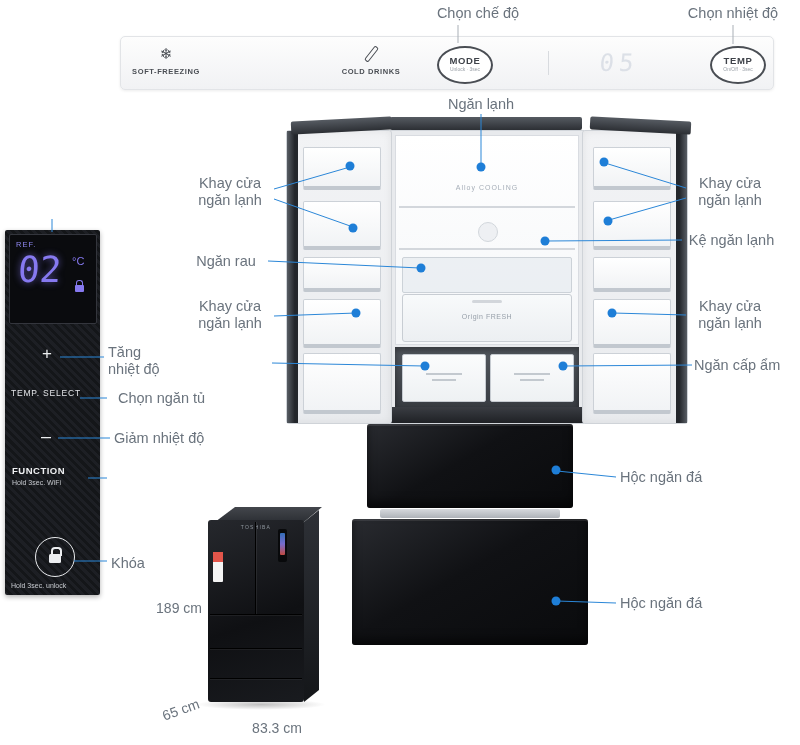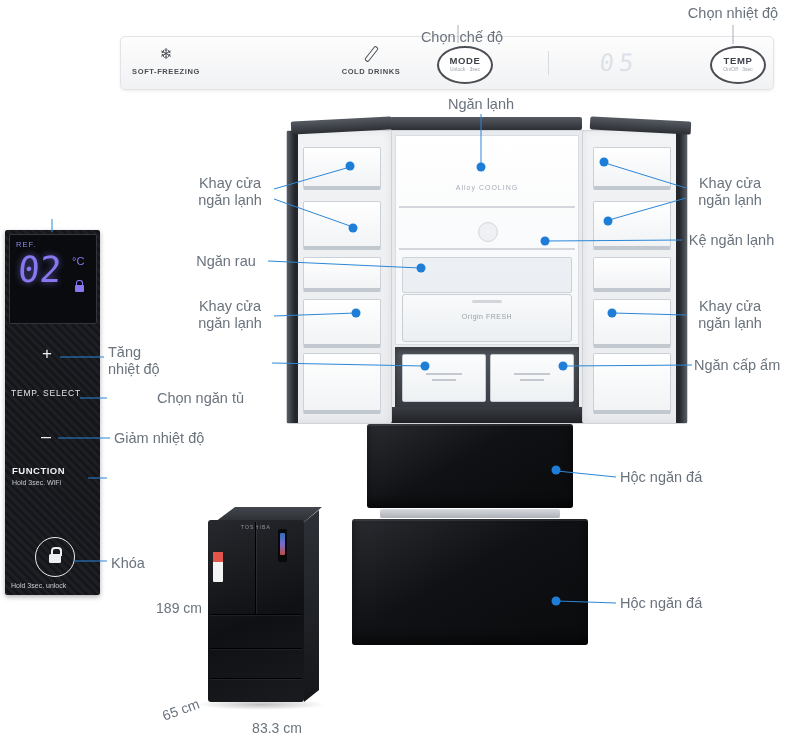--- a/index.html
+++ b/index.html
@@ -108,21 +108,21 @@
   .mini-shadow{position:absolute;left:196px;top:699px;width:130px;height:11px;border-radius:50%;
      background:radial-gradient(ellipse at center,rgba(0,0,0,0.25),rgba(0,0,0,0) 70%);z-index:1;}
 
   svg.overlay{position:absolute;left:0;top:0;z-index:6;pointer-events:none;}
 </style>
 </head>
 <body>
 
 <div class="canvas">
 
-  <div class="callout" style="left:412px;top:5px;width:100px;margin-top:24px;">Chọn chế độ</div>
+  <div class="callout" style="left:428px;top:5px;width:100px;">Chọn chế độ</div>
   <div class="callout" style="left:678px;top:5px;width:110px;">Chọn nhiệt độ</div>
 
   <div class="control-bar">
     <div class="cb-group" style="left:-10px;">
       <span class="cb-icon">❄</span>
       <span class="cb-label">SOFT-FREEZING</span>
     </div>
     <div class="cb-group" style="left:195px;">
       <span class="cb-icon"><span class="cb-straw"></span></span>
       <span class="cb-label">COLD DRINKS</span>
@@ -152,21 +152,21 @@
     <span class="sp-minus">–</span>
     <span class="sp-function">FUNCTION</span>
     <span class="sp-function-sub">Hold  3sec. WiFi</span>
     <div class="sp-lockcircle">
       <span class="big-lock"></span>
     </div>
     <span class="sp-unlock-sub">Hold  3sec. unlock</span>
   </div>
 
   <div class="callout la" style="left:108px;top:344px;width:64px;">Tăng nhiệt độ</div>
-  <div class="callout la" style="left:124px;top:390px;width:120px;text-align:right;">Chọn ngăn tủ</div>
+  <div class="callout la" style="left:118px;top:390px;width:120px;">Chọn ngăn tủ</div>
   <div class="callout la" style="left:114px;top:430px;width:130px;">Giảm nhiệt độ</div>
   <div class="callout la" style="left:111px;top:555px;width:60px;">Khóa</div>
 
   <div class="top-slab" style="left:291px;top:119px;width:101px;transform:rotate(-3deg);"></div>
   <div class="top-slab" style="left:590px;top:119px;width:101px;transform:rotate(3deg);"></div>
   <div class="top-slab" style="left:390px;top:117px;width:192px;"></div>
 
   <div class="door" style="left:286px;">
     <span class="door-edge edge-l"></span>
     <span class="bin l" style="top:16px;height:38px;"></span>

